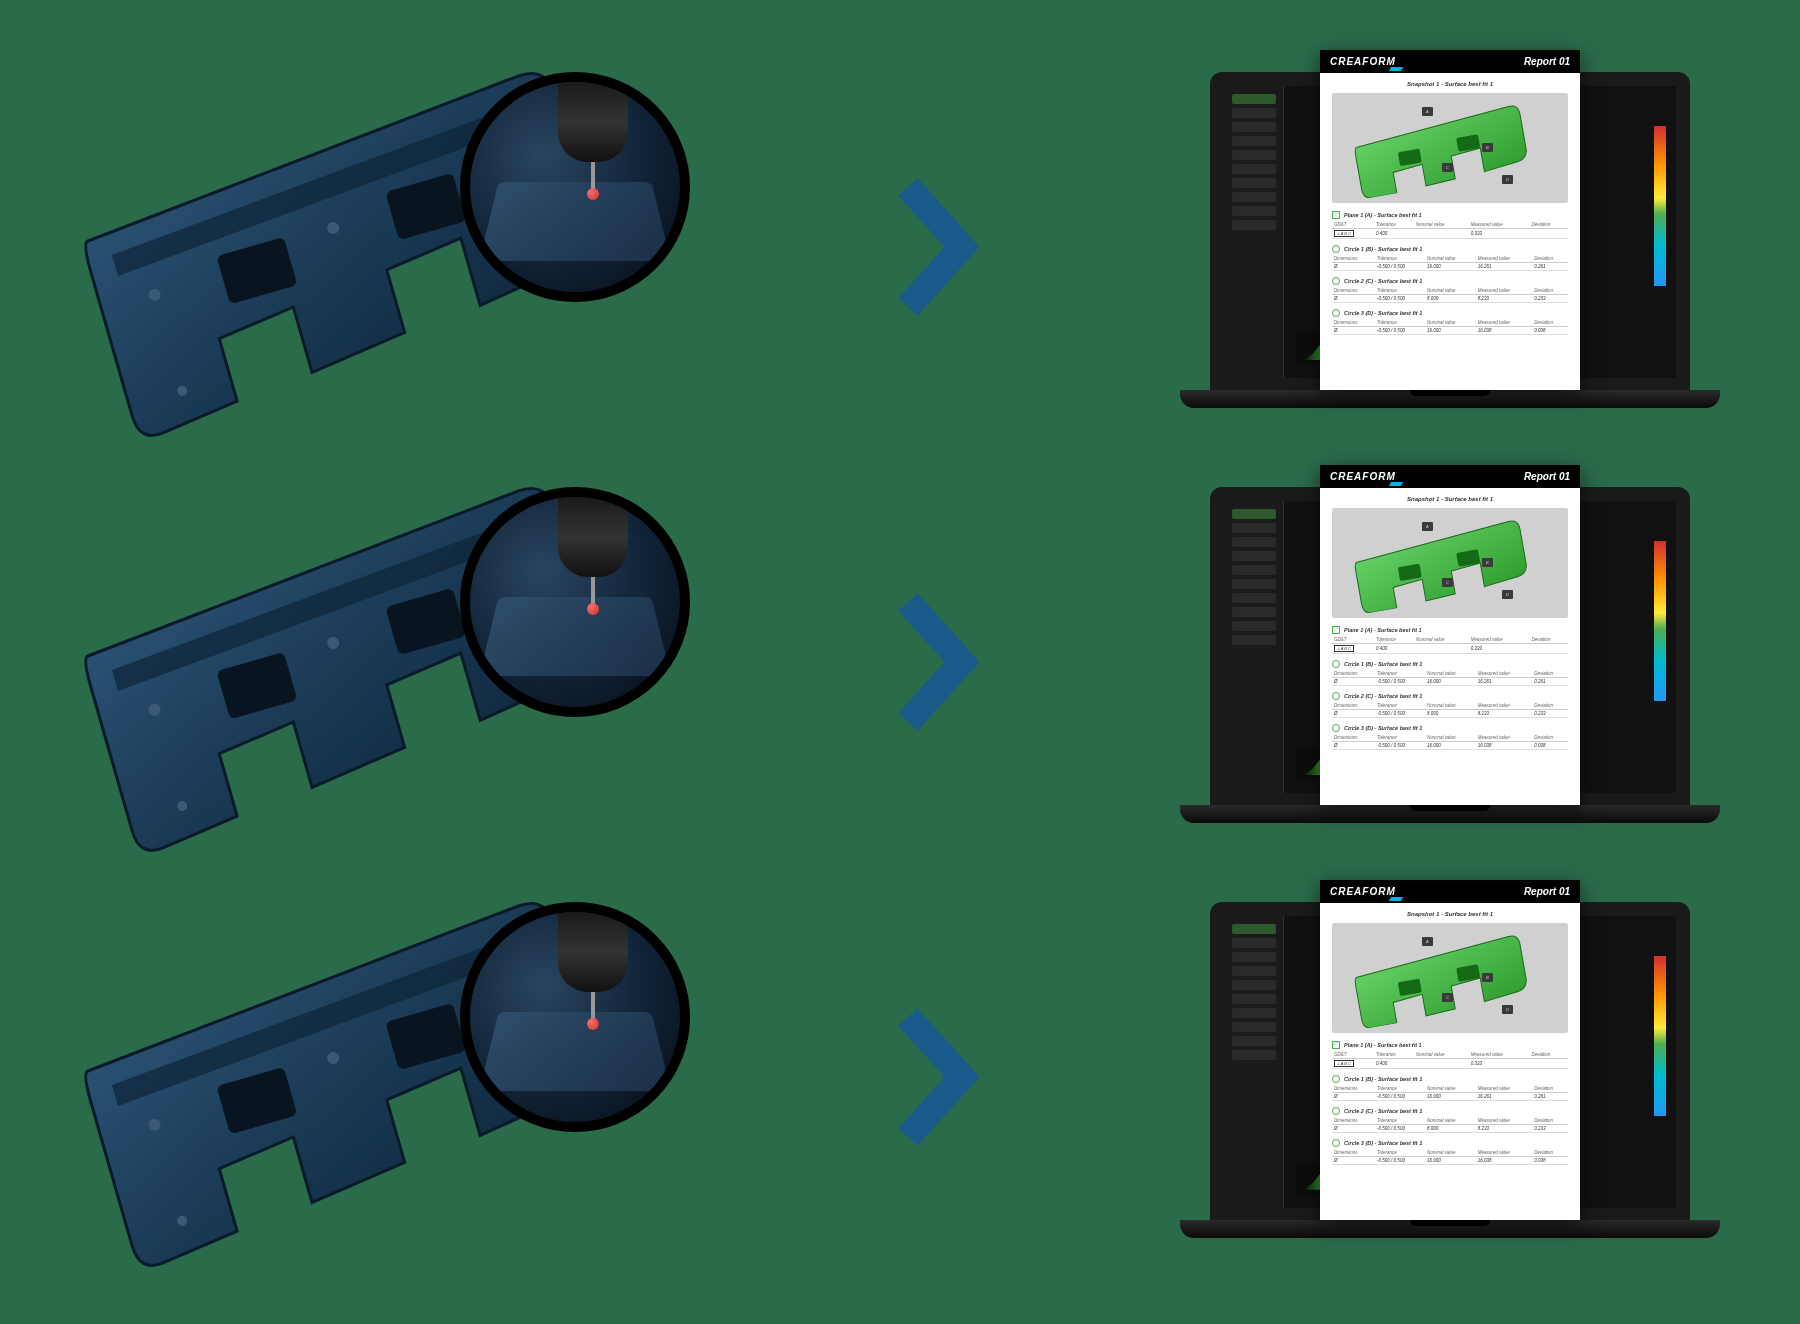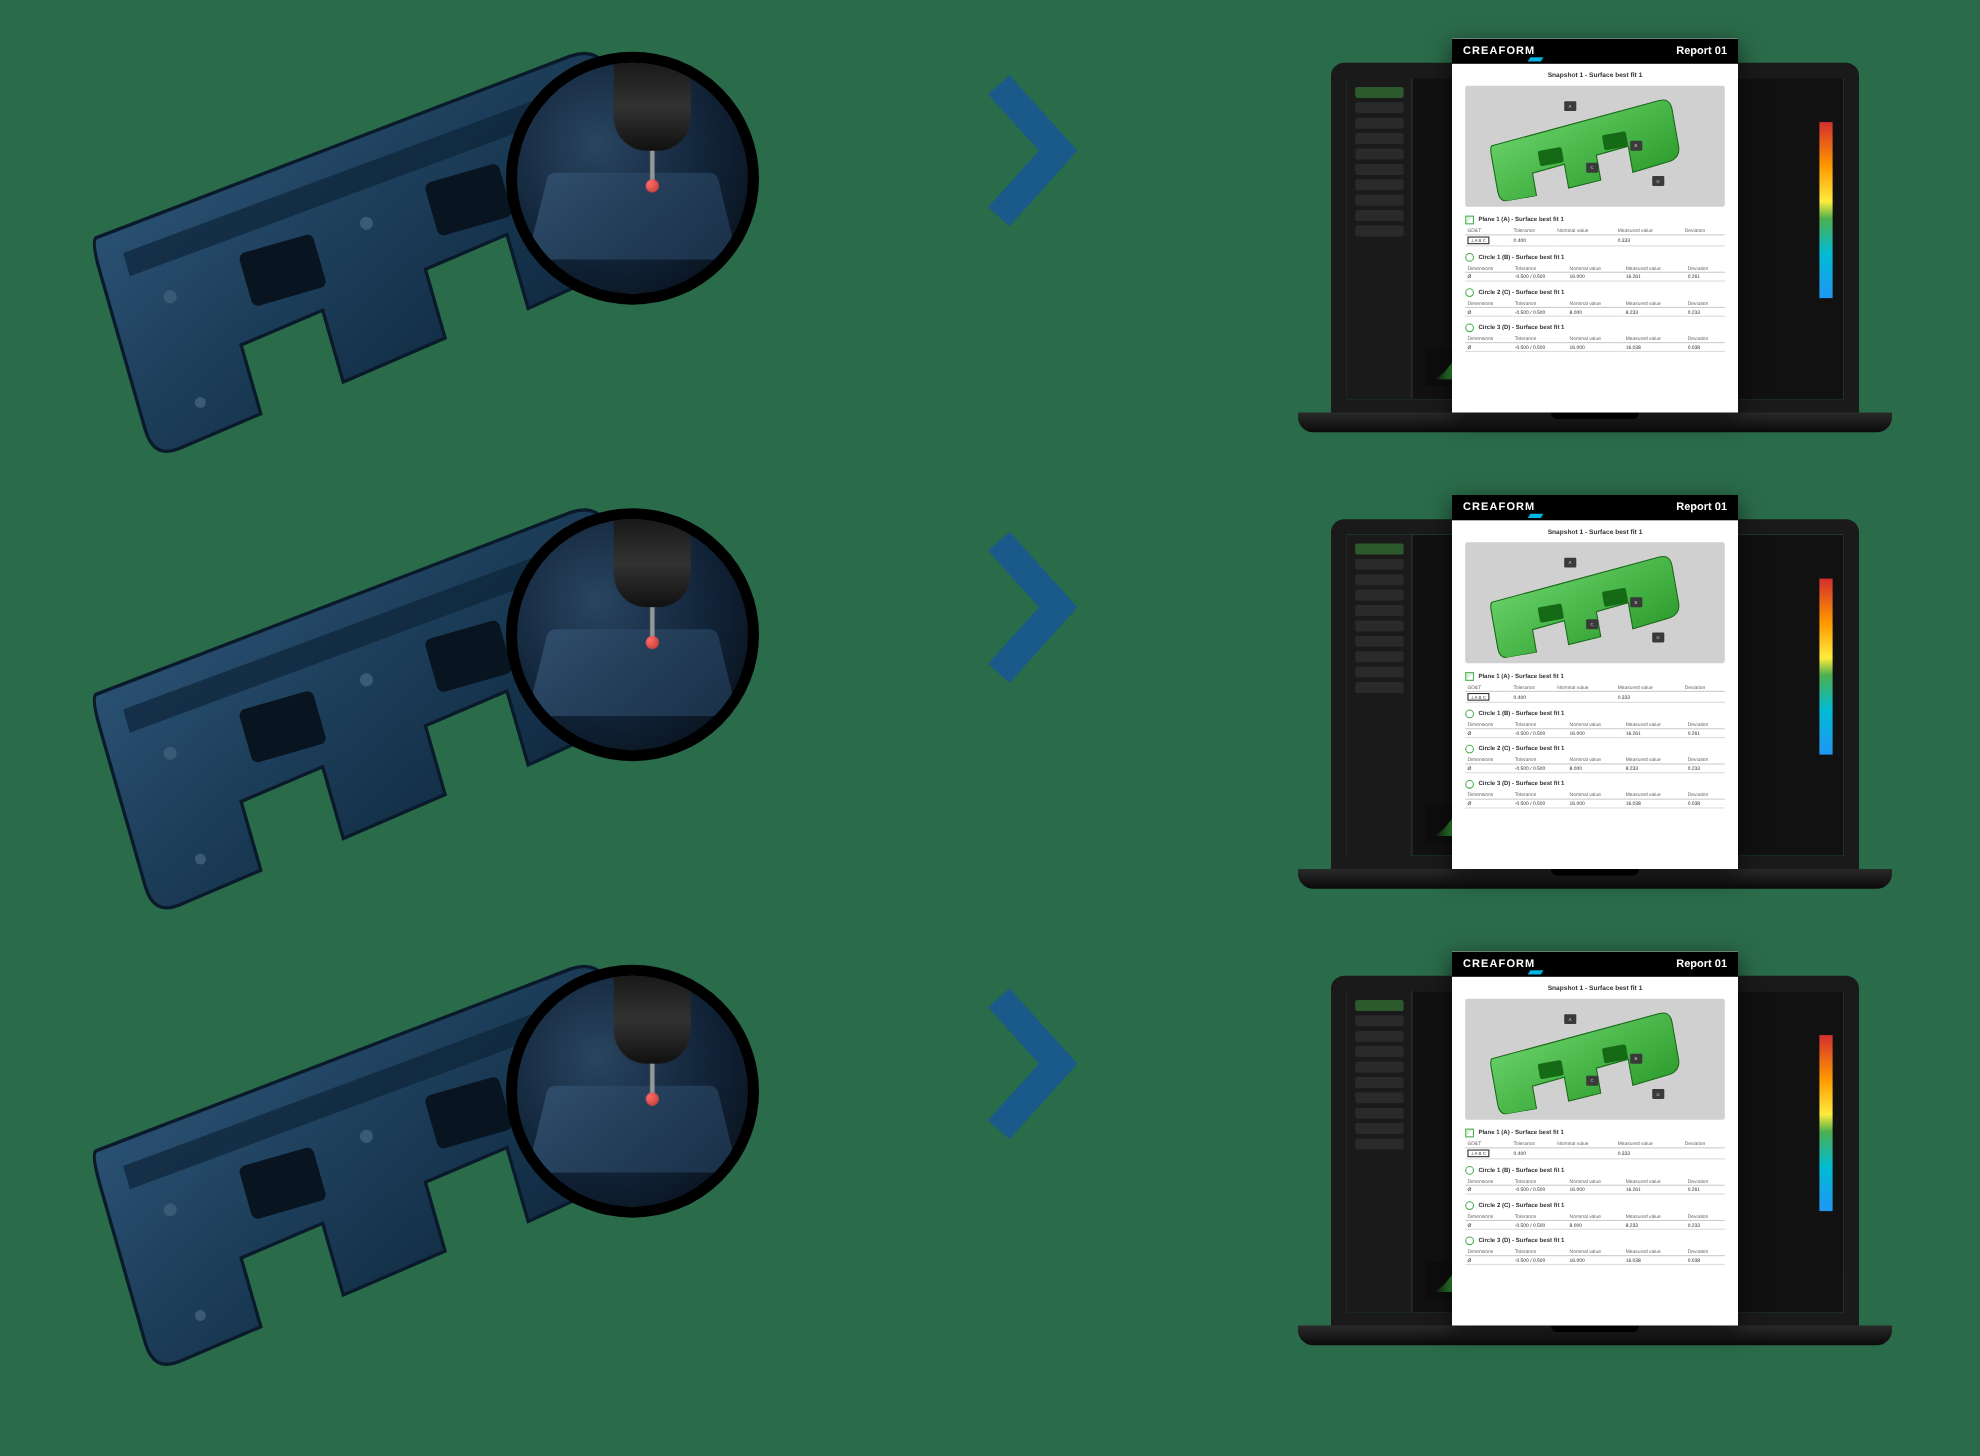--- a/index.html
+++ b/index.html
@@ -8,23 +8,24 @@
     height: 1324px;
     background: #2a6b4a;
     font-family: Arial, sans-serif;
     display: flex;
     flex-direction: column;
     justify-content: space-around;
     padding: 40px 80px;
   }
   .row {
     display: flex;
-    align-items: flex-start;
+    align-items: center;
     justify-content: space-between;
     height: 380px;
+    font-style: italic;
   }
   .part-wrapper {
     position: relative;
     width: 620px;
     height: 330px;
   }
   .bracket {
     position: absolute;
     left: 0;
     top: 30px;

